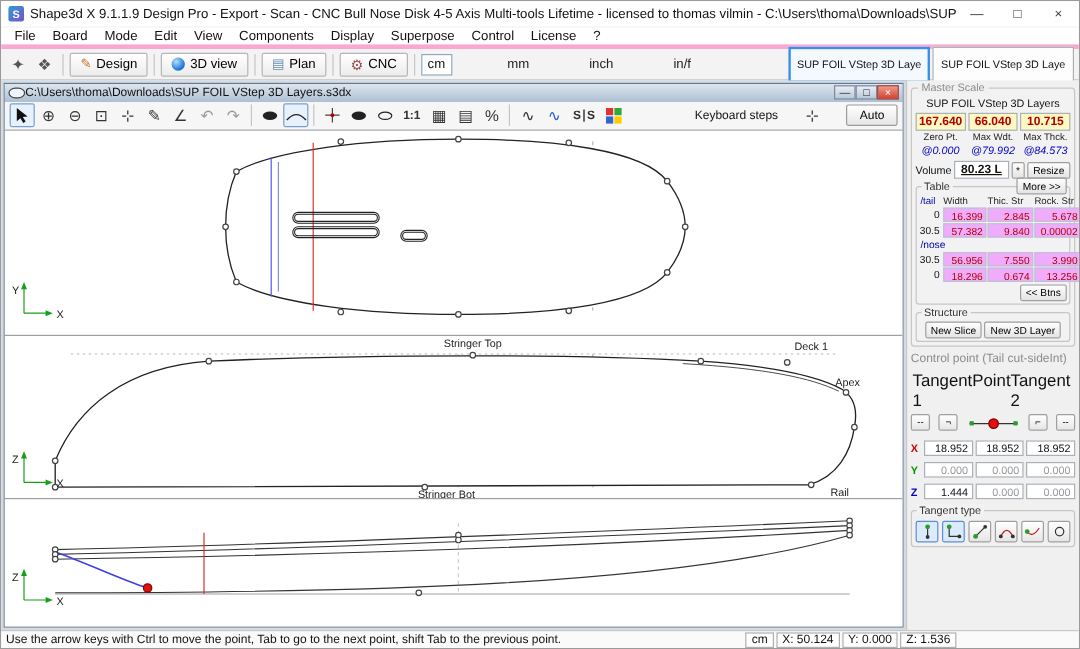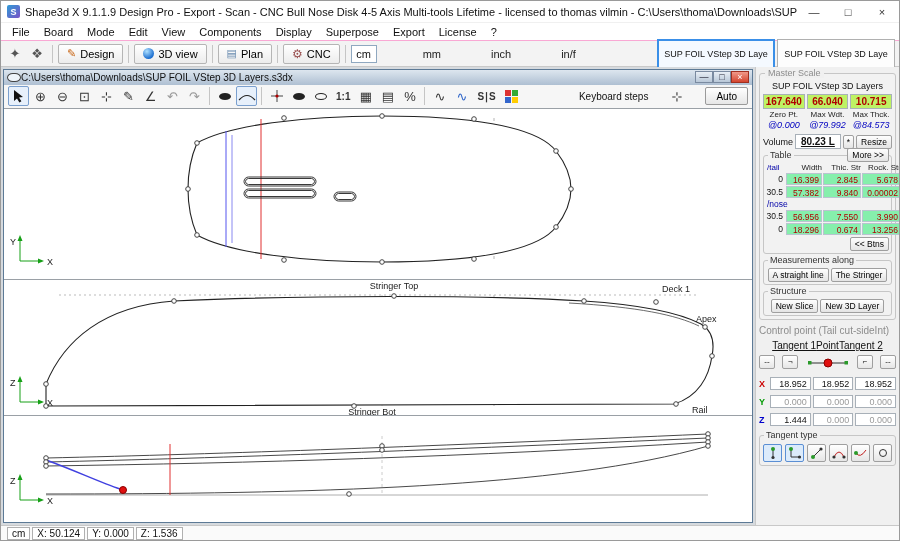--- a/index.html
+++ b/index.html
@@ -7,21 +7,21 @@
   body { font-family:"Liberation Sans", sans-serif; font-size:11px; color:#111; background:#fff; }
   .app { width:900px; height:541px; display:flex; flex-direction:column; border:1px solid #9a9a9a; }
 
   
   .titlebar { height:22px; display:flex; align-items:center; background:#fff; border-bottom:1px solid #f0f0f0; }
   .app-icon { width:13px; height:13px; margin:0 5px 0 6px; background:linear-gradient(135deg,#2e9bd6,#7a52c7); color:#fff; font-size:9px; font-weight:bold; display:flex; align-items:center; justify-content:center; border-radius:2px; }
   .titlebar-text { flex:1; font-size:11px; white-space:nowrap; overflow:hidden; }
   .win-btn { width:34px; height:21px; display:flex; align-items:center; justify-content:center; font-size:11px; color:#333; }
 
   
-  .menubar { height:18px; display:flex; align-items:center; background:#fff; padding-left:4px; border-bottom:1px solid #f9a8d4; }
+  .menubar { height:18px; display:flex; align-items:center; background:#fff; padding-left:4px; border-bottom:4px solid #f9a8d4; }
   .menu-item { padding:1px 7px; font-size:11px; }
 
   
   .toolbar { height:26px; display:flex; align-items:center; background:#f3f3f3; border-bottom:1px solid #c9c9c9; padding:0 4px; gap:2px; }
   .tb-ico { width:20px; height:20px; display:inline-flex; align-items:center; justify-content:center; font-size:13px; color:#555; }
   .sep { width:1px; height:18px; background:#c5c5c5; margin:0 3px; }
   .tbtn { display:inline-flex; align-items:center; gap:4px; height:20px; padding:0 8px; border:1px solid #b5b5b5; background:linear-gradient(#ffffff,#ececec); border-radius:2px; font-size:11px; }
   .sphere { width:11px; height:11px; border-radius:50%; background:radial-gradient(circle at 35% 30%, #aee0ff, #1d6fd0 70%); display:inline-block; }
   .pencil-o { color:#c96a1c; }
   .doc-g { color:#6a8cb0; }
@@ -61,38 +61,38 @@
   svg text { font-family:"Liberation Sans",sans-serif; font-size:9px; fill:#222; }
 
   
   .rightpanel { width:144px; background:#f0f0f0; border-left:1px solid #c9c9c9; padding:6px 3px 2px; font-size:10px; overflow:hidden; display:flex; flex-direction:column; gap:3px; }
   .pgroup { border:1px solid #c6c6c6; border-radius:3px; padding:7px 3px 3px; position:relative; background:#f2f2f2; }
   .pgroup-legend { position:absolute; top:-6px; left:5px; background:#f0f0f0; padding:0 3px; font-size:9px; color:#8c8c8c; }
   .subgroup { border:1px solid #c6c6c6; border-radius:3px; padding:7px 2px 2px; position:relative; margin-top:6px; }
   .subgroup-legend { position:absolute; top:-6px; left:4px; background:#f2f2f2; padding:0 2px; font-size:9px; color:#333; }
   .board-name { text-align:center; font-size:9px; margin-bottom:3px; white-space:nowrap; }
   .dims { display:grid; grid-template-columns:repeat(3,1fr); gap:1px 2px; }
-  .dim-val { border:1px solid #a8b0b8; background:#bef264; color:#b00000; font-weight:bold; font-size:10px; text-align:center; padding:1px 0; }
+  .dim-val { border:1px solid #a8b0b8; background:#fef9c3; color:#b00000; font-weight:bold; font-size:10px; text-align:center; padding:1px 0; }
   .dim-lab { font-size:8px; text-align:center; color:#222; }
   .dim-at { font-size:9px; text-align:center; color:#0000c0;font-style:italic; }
   .vol-row { display:flex; align-items:center; gap:2px; margin-top:4px; }
   .vol-lab { font-size:9px; }
   .vol-val { flex:1; border:1px solid #a8b0b8; background:#fff; font-weight:bold; text-align:center; font-size:10px; padding:1px 0;text-decoration:underline; }
   .btn { border:1px solid #9f9f9f; background:linear-gradient(#fefefe,#e4e4e4); font-size:8.5px; padding:1px 4px; border-radius:2px; font-family:inherit; }
   .btn.star { padding:1px 3px; }
   .more-btn { position:absolute; top:-8px; right:2px; }
   .tgrid { display:grid; grid-template-columns:19px 36px 38px 39px; gap:1px; align-items:center; }
-  .th { font-size:8px; color:#222; text-align:right; white-space:nowrap; }
+  .th { font-size:8px; color:#222; text-align:left; white-space:nowrap; }
   .th.blue, .trl.nose { color:#0000a8; text-align:left; padding-left:1px; }
   .trl { font-size:8.5px; text-align:right; padding-right:2px; }
-  .tv { border:1px solid #b9c4d0; background:#86efac; color:#b00000; font-size:8.5px; text-align:right; padding:0 2px; height:12px; line-height:12px; white-space:nowrap; overflow:hidden; }
+  .tv { border:1px solid #b9c4d0; background:#f0abfc; color:#b00000; font-size:8.5px; text-align:right; padding:0 2px; height:12px; line-height:12px; white-space:nowrap; overflow:hidden; }
   .btns-row { display:flex; justify-content:flex-end; margin-top:2px; }
   .mrow { display:flex; gap:2px; justify-content:center; }
   .cp-head { font-size:10px; color:#8c8c8c; margin-top:2px; white-space:nowrap; }
-  .tan-labels { display:flex; justify-content:center; font-size:10px; padding:0 4px; margin-top:1px;text-decoration:underline; }
+  .tan-labels { display:flex; justify-content:flex-end; font-size:14px; padding:0 4px; margin-top:1px; }
   .tan-icons { display:flex; align-items:center; justify-content:space-between; gap:1px; margin:1px 0 3px; }
   .mini { width:16px; height:14px; border:1px solid #9f9f9f; background:linear-gradient(#fff,#e6e6e6); font-size:8px; line-height:10px; border-radius:2px; }
   .flip { transform:scaleX(-1); }
   .coord-row { display:flex; align-items:center; gap:2px; margin-top:2px; }
   .coord-label { width:9px; font-weight:bold; font-size:9px; }
   .coord-label.x { color:#cc0000; } .coord-label.y { color:#009900; } .coord-label.z { color:#0000cc; }
   .coord-box { flex:1; border:1px solid #a8b0b8; background:#fff; font-size:9px; text-align:right; padding:0 3px; height:13px; line-height:13px; }
   .coord-box.gray { color:#9a9a9a; }
   .ttype-row { display:flex; gap:2px; justify-content:space-between; padding:1px; }
   .ttype-btn { width:19px; height:18px; border:1px solid #9f9f9f; background:linear-gradient(#fff,#e6e6e6); border-radius:2px; display:flex; align-items:center; justify-content:center; }
@@ -119,21 +119,21 @@
 
   <div class="menubar">
     <span class="menu-item">File</span>
     <span class="menu-item">Board</span>
     <span class="menu-item">Mode</span>
     <span class="menu-item">Edit</span>
     <span class="menu-item">View</span>
     <span class="menu-item">Components</span>
     <span class="menu-item">Display</span>
     <span class="menu-item">Superpose</span>
-    <span class="menu-item">Export</span>
+    <span class="menu-item">Control</span>
     <span class="menu-item">License</span>
     <span class="menu-item">?</span>
   </div>
 
   <div class="toolbar">
     <span class="tb-ico">✦</span>
     <span class="tb-ico">❖</span>
     <span class="sep"></span>
     <button class="tbtn">
       <span class="pencil-o">✎</span>
@@ -407,27 +407,20 @@
             <span class="trl">0</span>
             <span class="tv">18.296</span>
             <span class="tv">0.674</span>
             <span class="tv">13.256</span>
           </div>
           <div class="btns-row">
             <button class="btn">&lt;&lt; Btns</button>
           </div>
         </div>
 
-        <div class="subgroup">
-          <span class="subgroup-legend">Measurements along</span>
-          <div class="mrow">
-            <button class="btn">A straight line</button>
-            <button class="btn">The Stringer</button>
-          </div>
-        </div>
 
         <div class="subgroup">
           <span class="subgroup-legend">Structure</span>
           <div class="mrow">
             <button class="btn">New Slice</button>
             <button class="btn">New 3D Layer</button>
           </div>
         </div>
       </div>
 
@@ -512,20 +505,21 @@
                 <circle cx="7" cy="7" r="3.5" fill="none" stroke="#333"></circle>
               </svg>
           </button>
         </div>
       </div>
 
     </div>
   </div>
 
   <div class="statusbar">
+    <span class="sb-msg">Use the arrow keys with Ctrl to move the point, Tab to go to the next point, shift Tab to the previous point.</span>
     <span class="sb-box">cm</span>
     <span class="sb-box">X: 50.124</span>
     <span class="sb-box">Y: 0.000</span>
     <span class="sb-box">Z: 1.536</span>
     <span class="sb-spacer"></span>
   </div>
 
 </div>
 
 </body></html>

